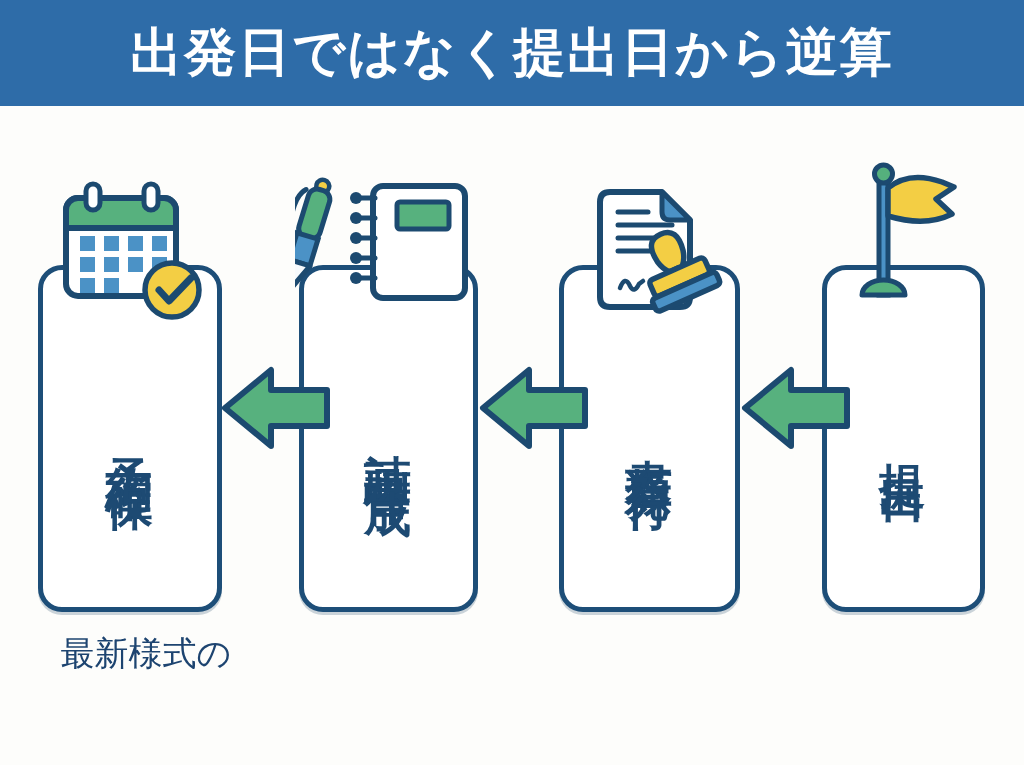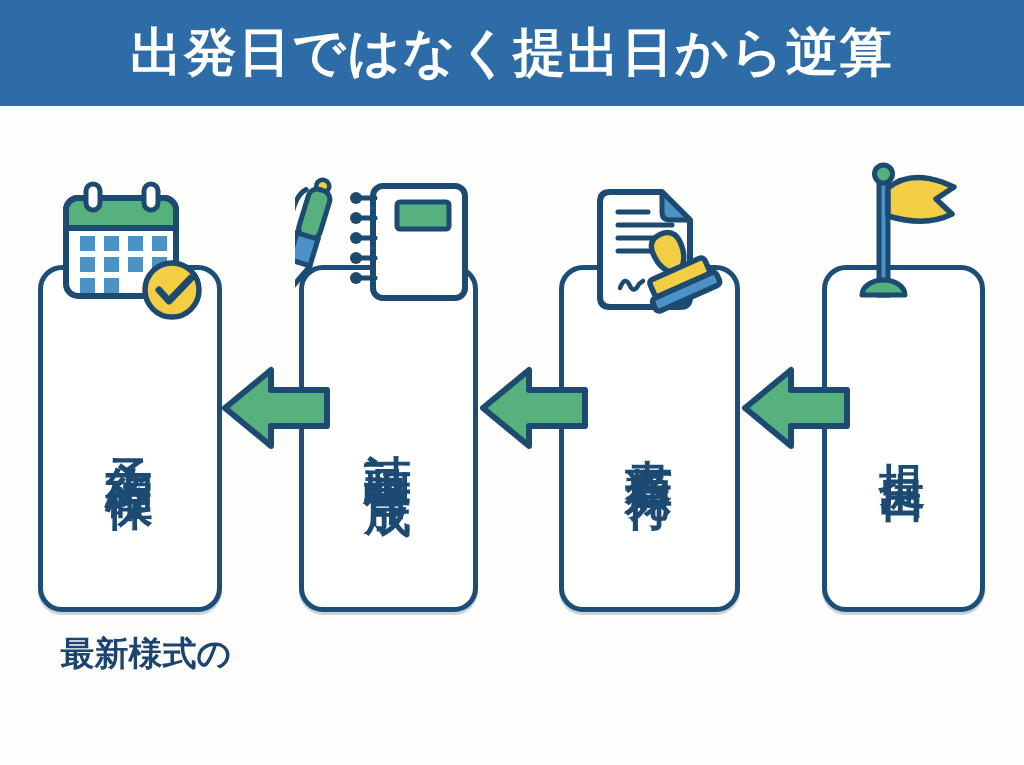--- a/index.html
+++ b/index.html
@@ -62,21 +62,21 @@
     top: 366px;
     z-index: 2;
   }
   .caption {
     position: absolute;
     left: 18px;
     top: 631px;
     width: 256px;
     text-align: center;
     font-size: 34px;
-    font-weight: bold;
+    font-weight: normal;
     line-height: 1.32;
     color: #1d4470;
     z-index: 1;
   }
 </style>
 </head>
 <body>
 
 <div class="canvas">
 

